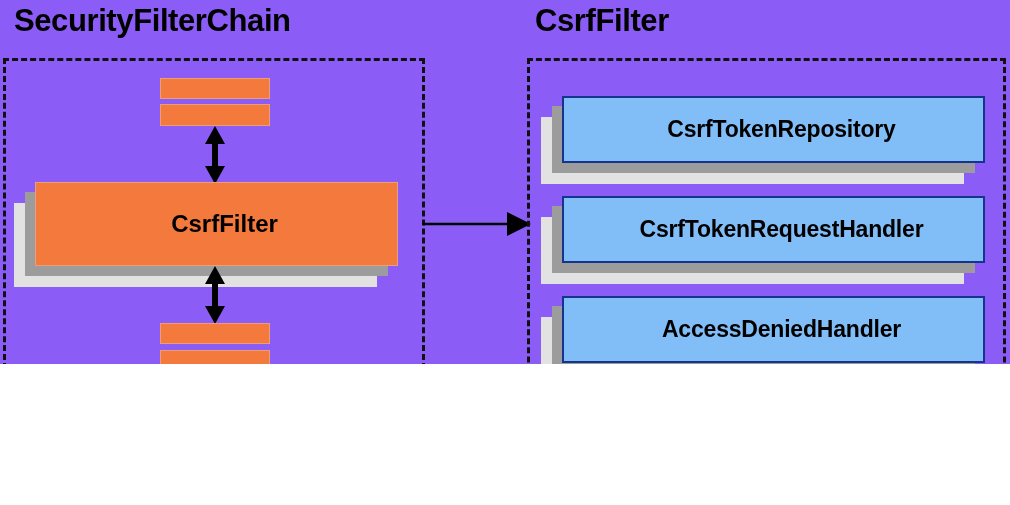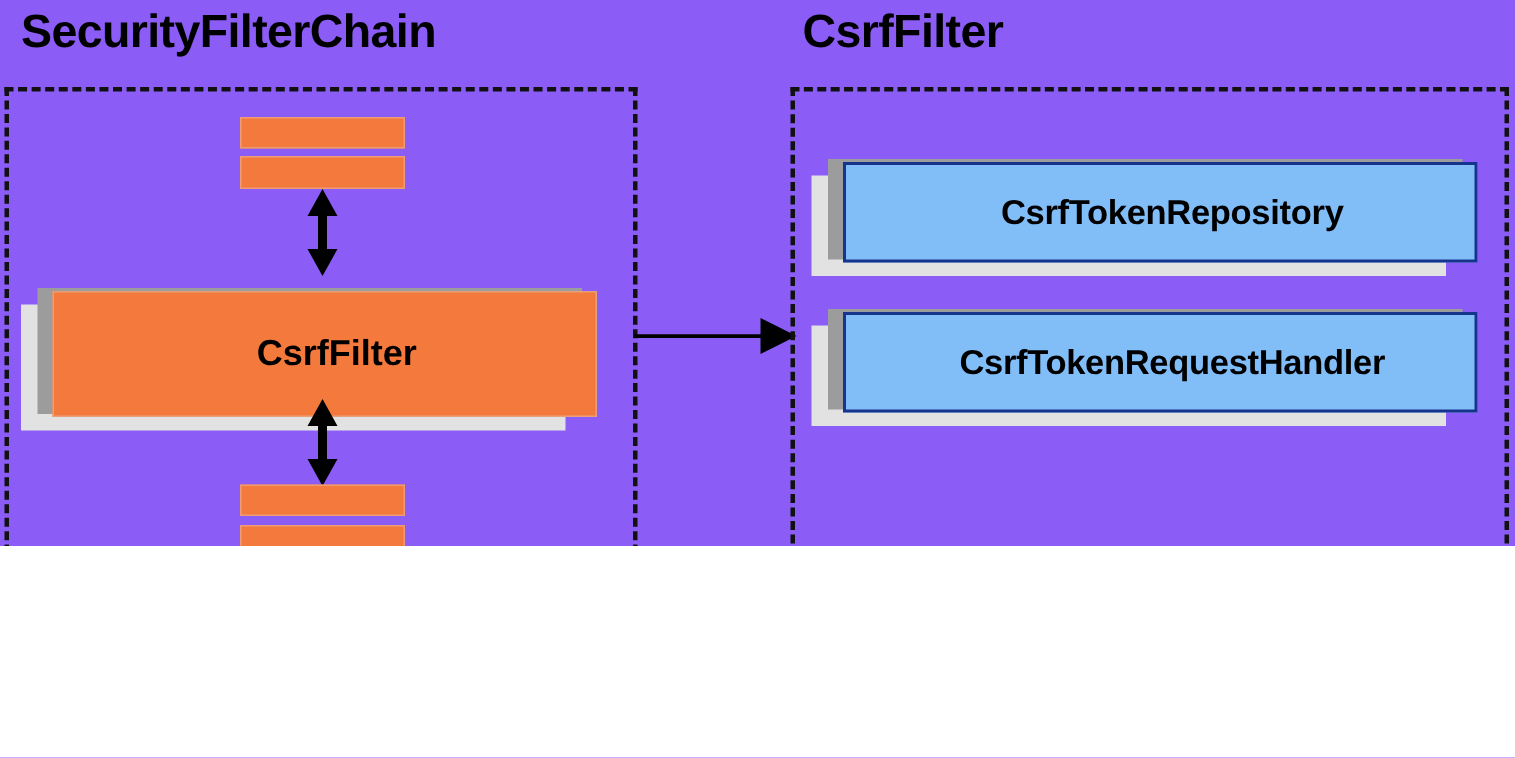--- a/index.html
+++ b/index.html
@@ -52,21 +52,21 @@
     left: 0;
     top: 0;
     width: 100%;
     height: 100%;
   }
   .stack .shadow-far  { background: #e2e2e2; transform: translate(-21px, 21px); }
   .stack .shadow-near { background: #9c9c9c; transform: translate(-10px, 10px); }
   .stack .face {
     position: absolute;
     left: 0;
-    top: 12px;
+    top: 0;
     width: 100%;
     height: 100%;
     box-sizing: border-box;
     display: flex;
     align-items: center;
     justify-content: center;
     font-family: "Liberation Sans", sans-serif;
     font-weight: bold;
     color: #000000;
     white-space: nowrap;
@@ -148,15 +148,20 @@
     <div class="shadow-near"></div>
     <div class="face">CsrfTokenRepository</div>
   </div>
 
   <div class="stack blue" style="left:562px; top:196px; width:423px; height:67px;border-radius:26px;">
     <div class="shadow-far"></div>
     <div class="shadow-near"></div>
     <div class="face">CsrfTokenRequestHandler</div>
   </div>
 
+  <div class="stack blue" style="left:562px; top:296px; width:423px; height:67px;">
+    <div class="shadow-far"></div>
+    <div class="shadow-near"></div>
+    <div class="face">AccessDeniedHandler</div>
+  </div>
 
 
 </div>
 
 </body></html>

